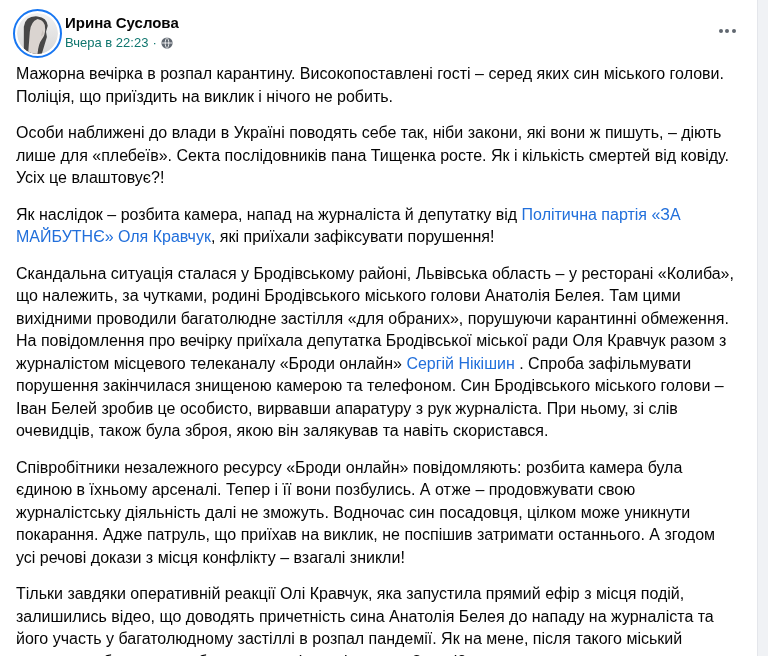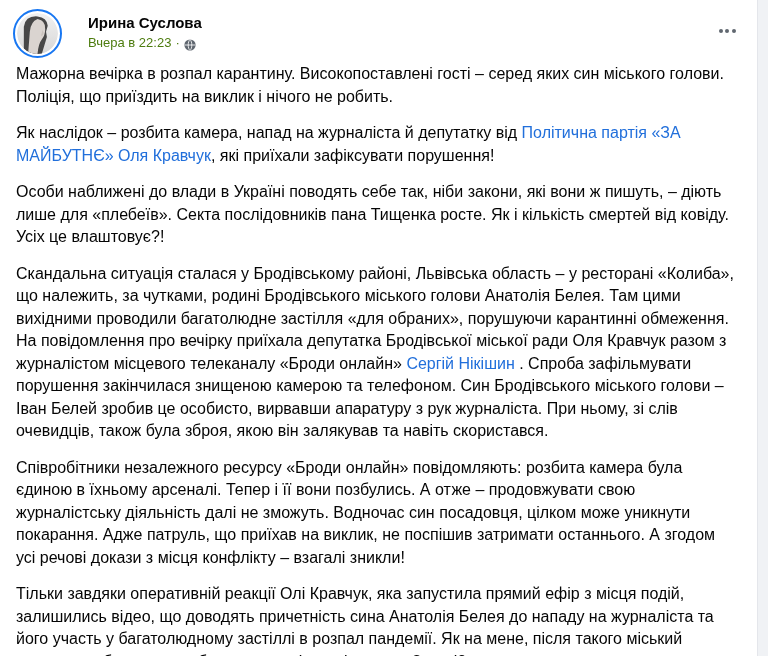--- a/index.html
+++ b/index.html
@@ -26,29 +26,29 @@
   .avatar {
     width: 49px; height: 49px;
     border-radius: 50%;
     border: 2.5px solid #1877F2;
     padding: 1.5px;
     background: #fff;
     cursor: pointer;
     flex: 0 0 auto;
   }
   .avatar svg { display: block; width: 41px; height: 41px; border-radius: 50%; }
-  .hinfo { margin-left: 26px; padding-top: 4px; }
+  .hinfo { margin-left: 3px; padding-top: 4px; }
   .author {
     font-size: 15px; font-weight: 700; color: #050505;
     line-height: 19px; cursor: pointer;
   }
   .meta {
-    display: flex; align-items: flex-end; gap: 4px;
+    display: flex; align-items: center; gap: 4px;
     margin-top: 2px;
-    font-size: 13px; color: #4d7c0f; line-height: 17px;
+    font-size: 13px; color: #0f766e; line-height: 17px;
   }
   .meta .time { cursor: pointer; }
   .globe { display: inline-flex; align-items: center; }
   .menu-btn {
     margin-left: auto; margin-top: 10px;
     width: 32px; height: 24px;
     display: flex; align-items: center; justify-content: center; gap: 2.5px;
     border-radius: 6px; cursor: pointer;
   }
   .menu-btn .dot {
@@ -109,21 +109,21 @@
       <div class="menu-btn">
         <span class="dot"></span>
         <span class="dot"></span>
         <span class="dot"></span>
       </div>
 
     </div>
 
     <div class="post-text">
         <p class="post-paragraph"><span>Мажорна вечірка в розпал карантину. Високопоставлені гості – серед яких син міського голови. Поліція, що приїздить на виклик і нічого не робить.</span></p>
+        <p class="post-paragraph"><span>Особи наближені до влади в Україні поводять себе так, ніби закони, які вони ж пишуть, – діють лише для «плебеїв». Секта послідовників пана Тищенка росте. Як і кількість смертей від ковіду. Усіх це влаштовує?!</span></p>
         <p class="post-paragraph"><span>Як наслідок – розбита камера, напад на журналіста й депутатку від </span><span class="inline-link">Політична партія «ЗА МАЙБУТНЄ» Оля Кравчук</span><span>, які приїхали зафіксувати порушення!</span></p>
-        <p class="post-paragraph"><span>Особи наближені до влади в Україні поводять себе так, ніби закони, які вони ж пишуть, – діють лише для «плебеїв». Секта послідовників пана Тищенка росте. Як і кількість смертей від ковіду. Усіх це влаштовує?!</span></p>
         <p class="post-paragraph"><span>Скандальна ситуація сталася у Бродівському районі, Львівська область – у ресторані «Колиба», що належить, за чутками, родині Бродівського міського голови Анатолія Белея. Там цими вихідними проводили багатолюдне застілля «для обраних», порушуючи карантинні обмеження. На повідомлення про вечірку приїхала депутатка Бродівської міської ради Оля Кравчук разом з журналістом місцевого телеканалу «Броди онлайн» </span><span class="inline-link">Сергій Нікішин</span><span> . Спроба зафільмувати порушення закінчилася знищеною камерою та телефоном. Син Бродівського міського голови – Іван Белей зробив це особисто, вирвавши апаратуру з рук журналіста. При ньому, зі слів очевидців, також була зброя, якою він залякував та навіть скористався.</span></p>
         <p class="post-paragraph"><span>Співробітники незалежного ресурсу «Броди онлайн» повідомляють: розбита камера була єдиною в їхньому арсеналі. Тепер і її вони позбулись. А отже – продовжувати свою журналістську діяльність далі не зможуть. Водночас син посадовця, цілком може уникнути покарання. Адже патруль, що приїхав на виклик, не поспішив затримати останнього. А згодом усі речові докази з місця конфлікту – взагалі зникли!</span></p>
         <p class="post-paragraph"><span>Тільки завдяки оперативній реакції Олі Кравчук, яка запустила прямий ефір з місця подій, залишились відео, що доводять причетність сина Анатолія Белея до нападу на журналіста та його участь у багатолюдному застіллі в розпал пандемії. Як на мене, після такого міський голова мав би просто вибачитись та піти у відставку. Згодні?</span></p>
       </div>
 
   </div>
 </div>
 
 </body></html>

